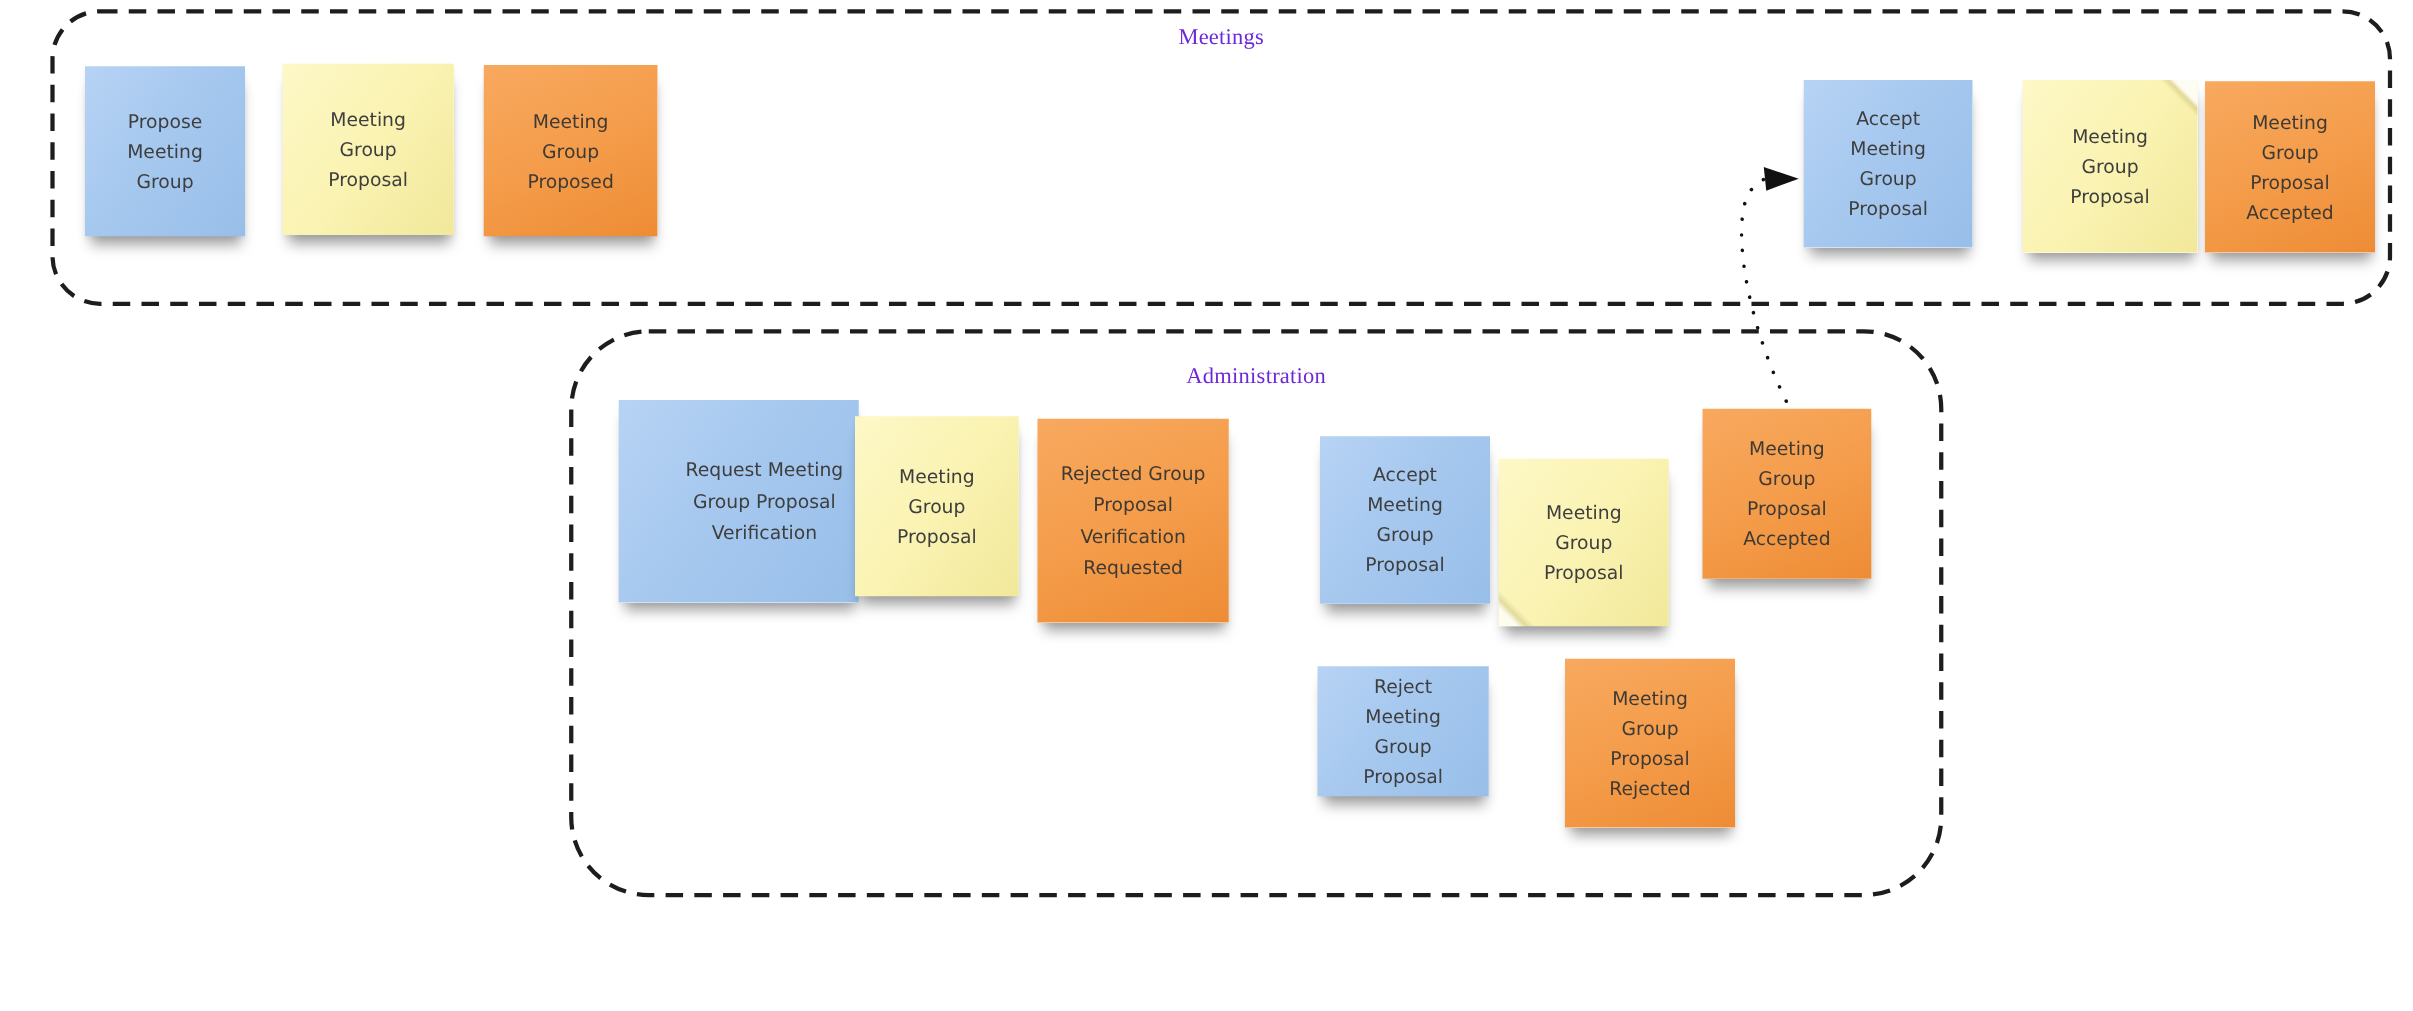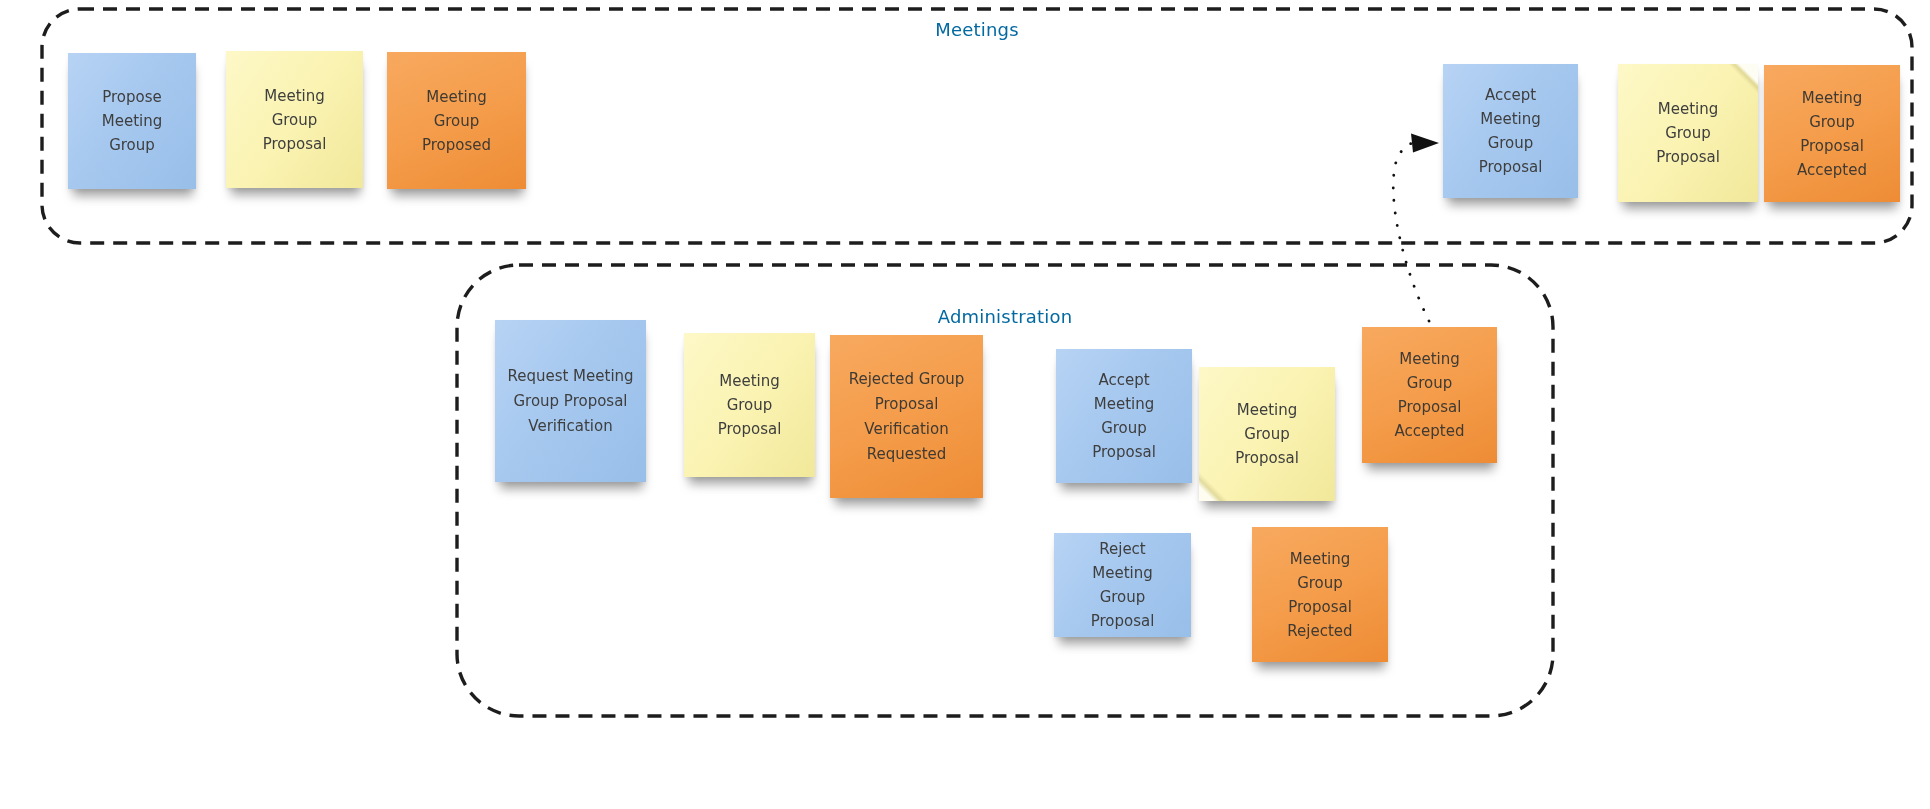--- a/index.html
+++ b/index.html
@@ -20,25 +20,26 @@
     left: 0;
     top: 0;
     width: 1930px;
     height: 809px;
     pointer-events: none;
   }
   .lane-title {
     position: absolute;
     text-align: center;
     font-size: 18px;
-    color: #0369a1;
+    color: #6d28d9;
     letter-spacing: 0.2px;
+    font-family: Liberation Serif, serif;
   }
   #title-meetings { left: 42px; top: 19px; width: 1870px; }
-  #title-administration { left: 457px; top: 290px; width: 1096px; margin-top: 16px; }
+  #title-administration { left: 457px; top: 290px; width: 1096px; }
 
   .note {
     position: absolute;
     display: flex;
     align-items: center;
     justify-content: center;
     text-align: center;
     white-space: pre-line;
     font-size: 15px;
     line-height: 24px;
@@ -103,21 +104,21 @@
 Meeting
 Group
 Proposal</div>
       <div class="note yellow fold-tr" style="left: 1618px; top: 64px; width: 140px; height: 138px;">Meeting
 Group
 Proposal</div>
       <div class="note orange" style="left: 1764px; top: 65px; width: 136px; height: 137px;">Meeting
 Group
 Proposal
 Accepted</div>
-      <div class="note blue big" style="left: 495px; top: 320px; width: 151px; height: 162px;">Request Meeting
+      <div class="note blue big" style="left: 495px; top: 320px; width: 151px; height: 162px; padding-left: 41px;">Request Meeting
 Group Proposal
 Verification</div>
       <div class="note yellow" style="left: 684px; top: 333px; width: 131px; height: 144px;">Meeting
 Group
 Proposal</div>
       <div class="note orange big" style="left: 830px; top: 335px; width: 153px; height: 163px;">Rejected Group
 Proposal
 Verification
 Requested</div>
       <div class="note blue" style="left: 1056px; top: 349px; width: 136px; height: 134px;">Accept

